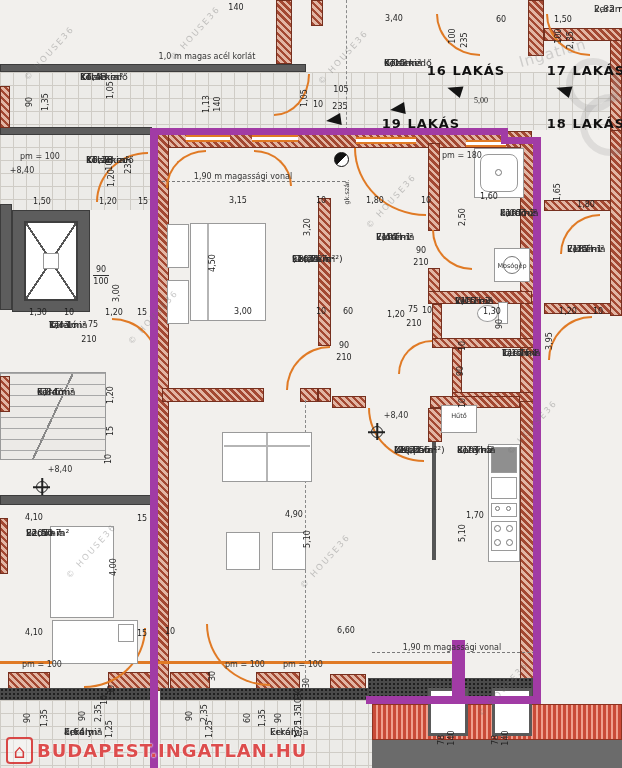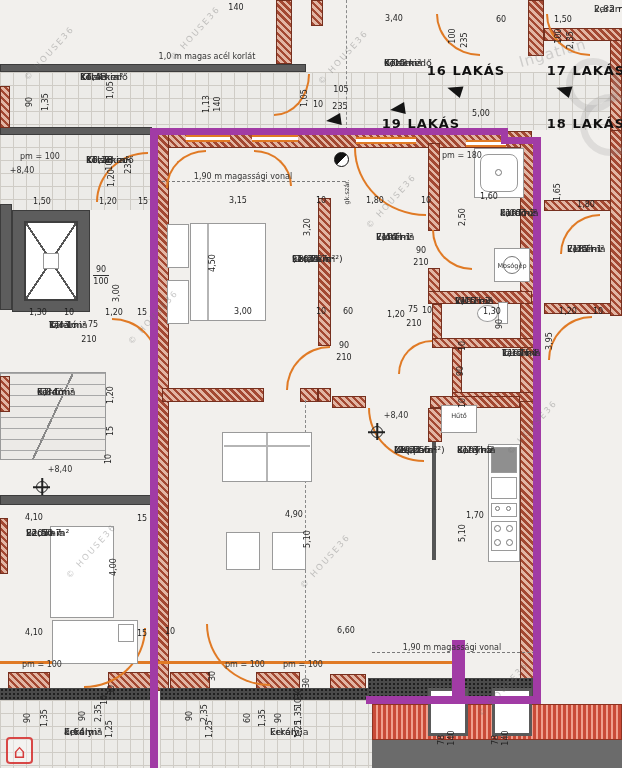--- a/index.html
+++ b/index.html
@@ -329,21 +329,21 @@
       <div class="dim v" style="left: 570px; top: 40px;">2,35</div>
       <div class="dim v" style="left: 29px; top: 102px;">90</div>
       <div class="dim v" style="left: 45px; top: 102px;">1,35</div>
       <div class="dim v" style="left: 110px; top: 90px;">1,05</div>
       <div class="dim v" style="left: 206px; top: 104px;">1,13</div>
       <div class="dim v" style="left: 217px; top: 104px;">140</div>
       <div class="dim v" style="left: 304px; top: 98px;">1,05</div>
       <div class="dim" style="left: 341px; top: 85px;">105</div>
       <div class="dim" style="left: 318px; top: 100px;">10</div>
       <div class="dim" style="left: 340px; top: 102px;">235</div>
-      <div class="dim" style="left: 481px; top: 109px;">5,00</div>
+      <div class="dim" style="left: 481px; top: 96px; font-family: Liberation Serif, serif;">5,00</div>
       <div class="dim" style="left: 42px; top: 197px;">1,50</div>
       <div class="dim" style="left: 108px; top: 197px;">1,20</div>
       <div class="dim" style="left: 143px; top: 197px;">15</div>
       <div class="dim v" style="left: 109px; top: 163px;">100</div>
       <div class="dim v" style="left: 111px; top: 178px;">1,20</div>
       <div class="dim v" style="left: 128px; top: 166px;">235</div>
       <div class="dim" style="left: 101px; top: 265px;">90</div>
       <div class="dim" style="left: 101px; top: 277px;">100</div>
       <div class="dim v" style="left: 116px; top: 293px;">3,00</div>
       <div class="dim" style="left: 38px; top: 308px;">1,30</div>
@@ -424,14 +424,15 @@
       <div class="wm36" style="left: 356px; top: 196px;">© HOUSE36</div>
       <div class="wm36" style="left: 118px; top: 312px;">© HOUSE36</div>
       <div class="wm36" style="left: 497px; top: 422px;">© HOUSE36</div>
       <div class="wm36" style="left: 56px; top: 546px;">© HOUSE36</div>
       <div class="wm36" style="left: 290px; top: 556px;">© HOUSE36</div>
       <div class="wm36" style="left: 468px; top: 684px;">© HOUSE36</div>
     </div>
 
   <div id="banner">
     <div class="hicon">⌂</div>
+    <div class="btxt">BUDAPEST.INGATLAN.HU</div>
   </div>
 </div>
 
 </body></html>

